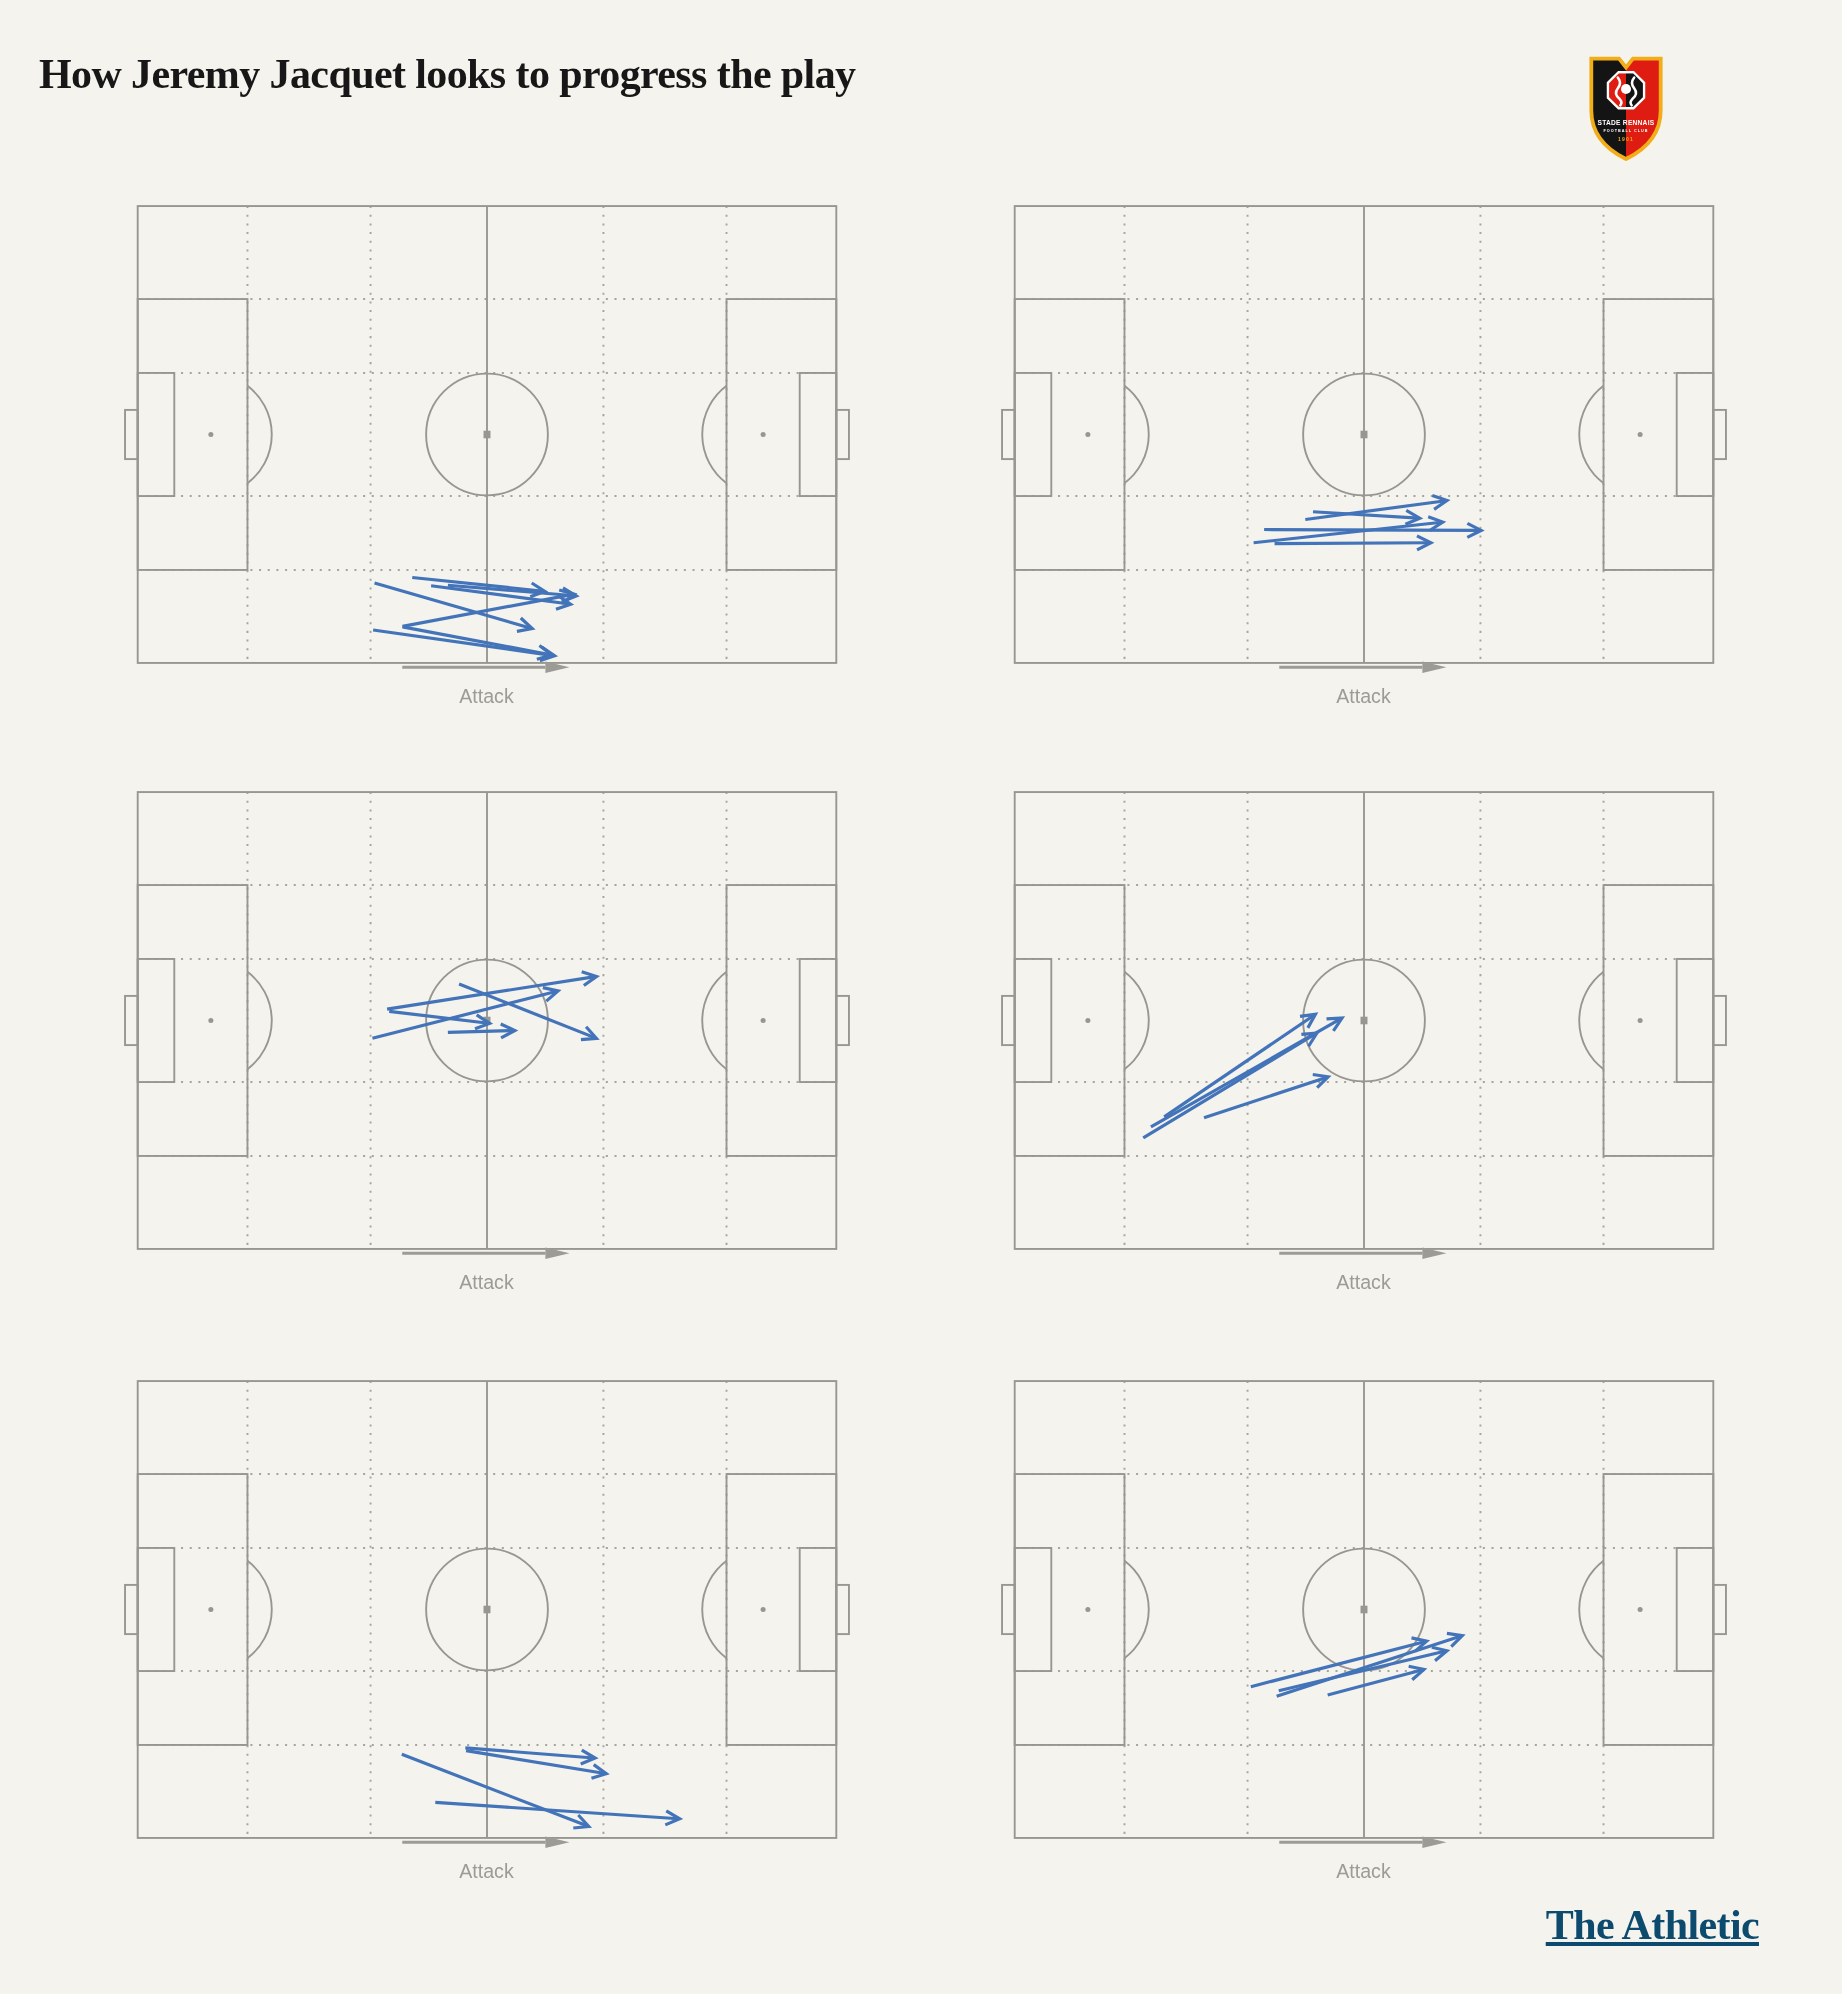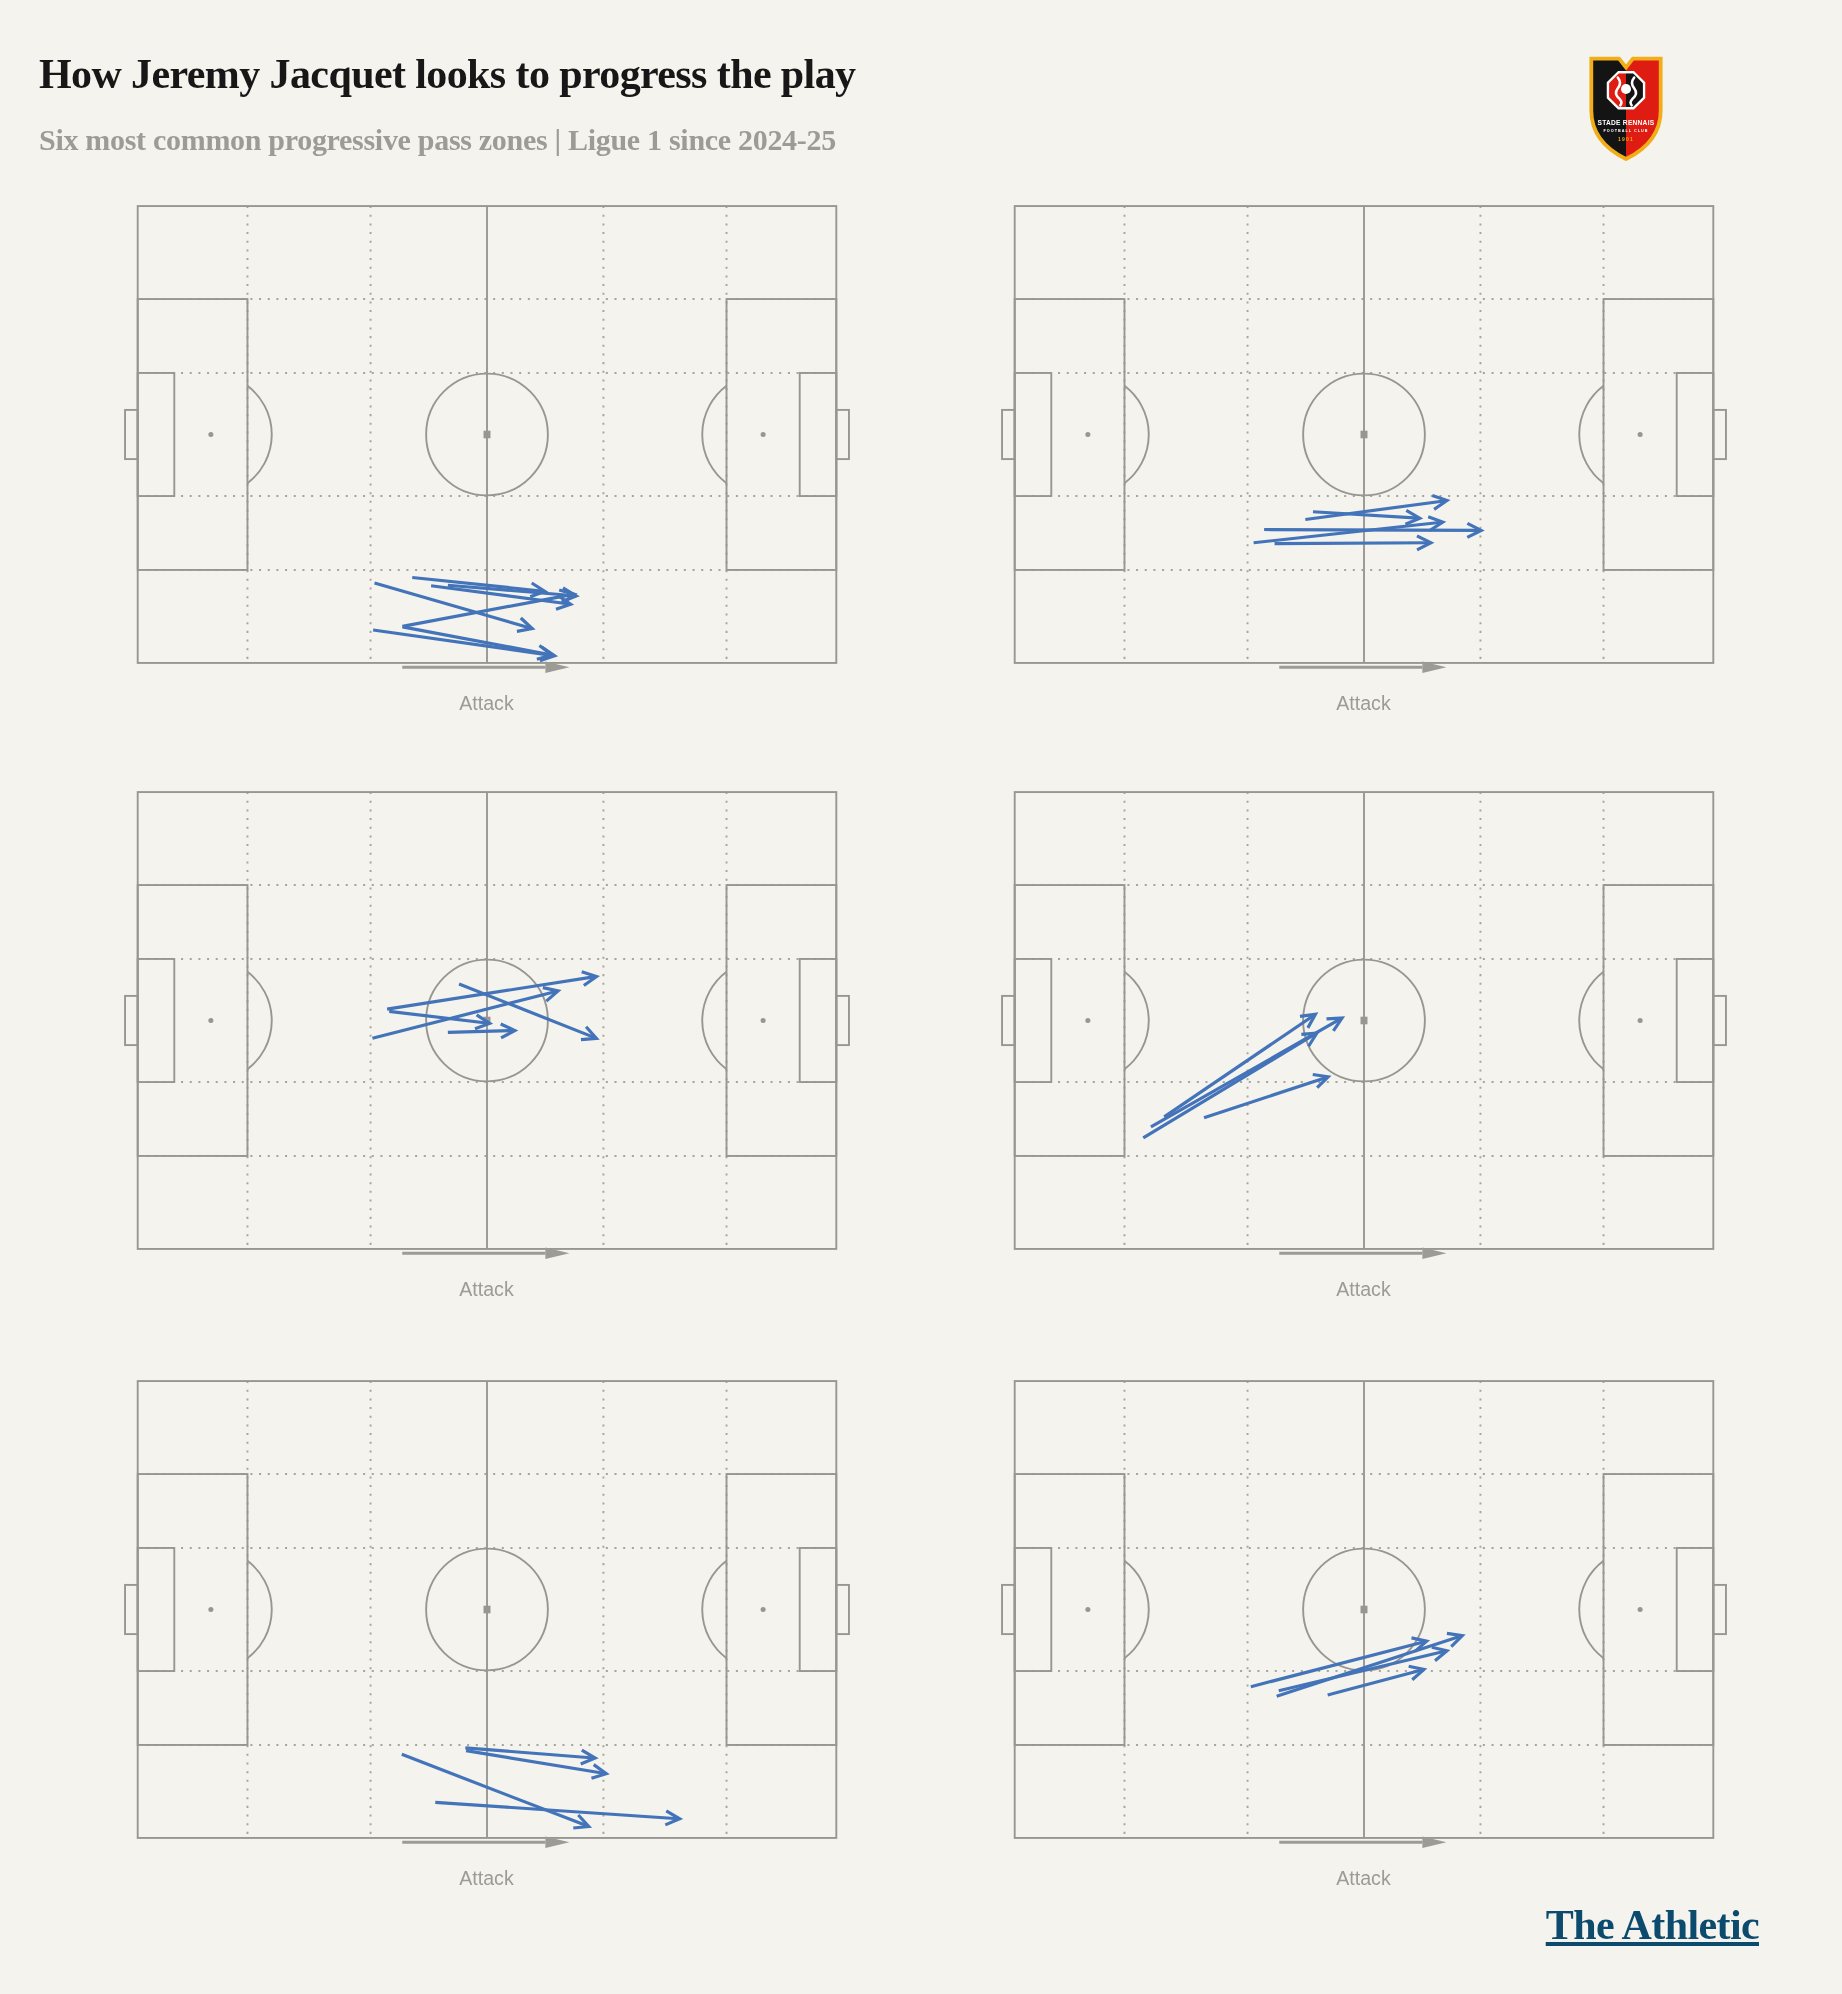--- a/index.html
+++ b/index.html
@@ -30,39 +30,38 @@
   #panel-2{left:137px;top:792px;}
   #panel-3{left:1014px;top:792px;}
   #panel-4{left:137px;top:1381px;}
   #panel-5{left:1014px;top:1381px;}
   .pitch-svg{position:absolute;left:-16.5px;top:-5px;width:732px;height:467px;display:block;}
   .attack{position:absolute;left:0;top:453px;width:699px;text-align:center;}
   .attack svg{display:block;margin:0 auto;}
   .attack-line{stroke:var(--attack,#9c9b96);stroke-width:5;}
   .attack-head{fill:var(--attack,#9c9b96);}
   .attack-label{
-    margin-top:17px;font-family:"Liberation Sans", sans-serif;
+    margin-top:10px;font-family:"Liberation Sans", sans-serif;
     font-size:19.6px;color:var(--attack,#9c9b96);line-height:1.1;
   }
   .footer-brand{
     position:absolute;right:84px;top:1901px;
     font-size:42px;font-weight:700;letter-spacing:-0.6px;
     color:#0c4a6e;font-family:"Liberation Serif", serif;text-decoration:underline;
   }
   .crest-club{font:700 10.5px "Liberation Sans", sans-serif;letter-spacing:.4px;fill:#ffffff;}
   .crest-fc{font:700 6px "Liberation Sans", sans-serif;letter-spacing:1.6px;fill:#ffffff;}
   .crest-year{font:700 8px "Liberation Sans", sans-serif;letter-spacing:2px;fill:#f1ae19;}
 </style>
 </head>
 <body>
 
 <div class="canvas">
 
   <h1 class="title">How Jeremy Jacquet looks to progress the play</h1>
-  <p class="subtitle">Six most common progressive pass zones | Ligue 1 since 2024-25</p>
 
   <svg class="crest" viewBox="0 0 130 174" aria-hidden="true">
     <defs>
       <clipPath id="shieldClip">
         <path d="M10,8 L54,8 L65,22 L76,8 L120,8 L120,90 Q120,140 65,167 Q10,140 10,90 Z"></path>
       </clipPath>
       <clipPath id="octClip">
         <polygon points="91.8,69.1 76.1,84.8 53.9,84.8 38.2,69.1 38.2,46.9 53.9,31.2 76.1,31.2 91.8,46.9"></polygon>
       </clipPath>
     </defs>

